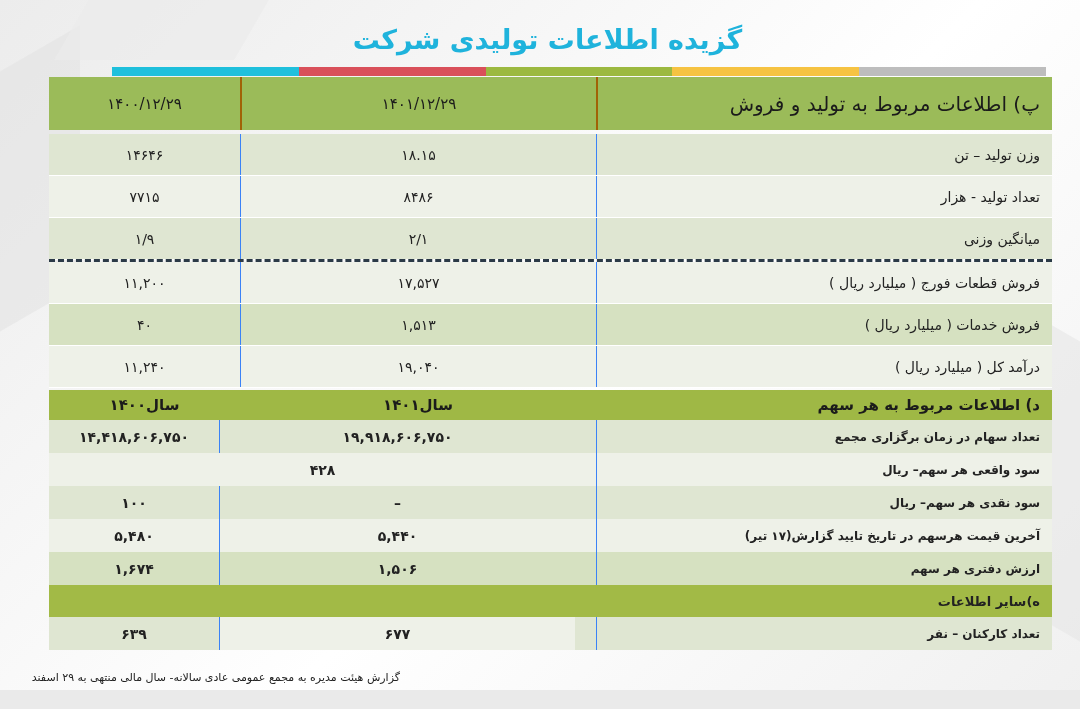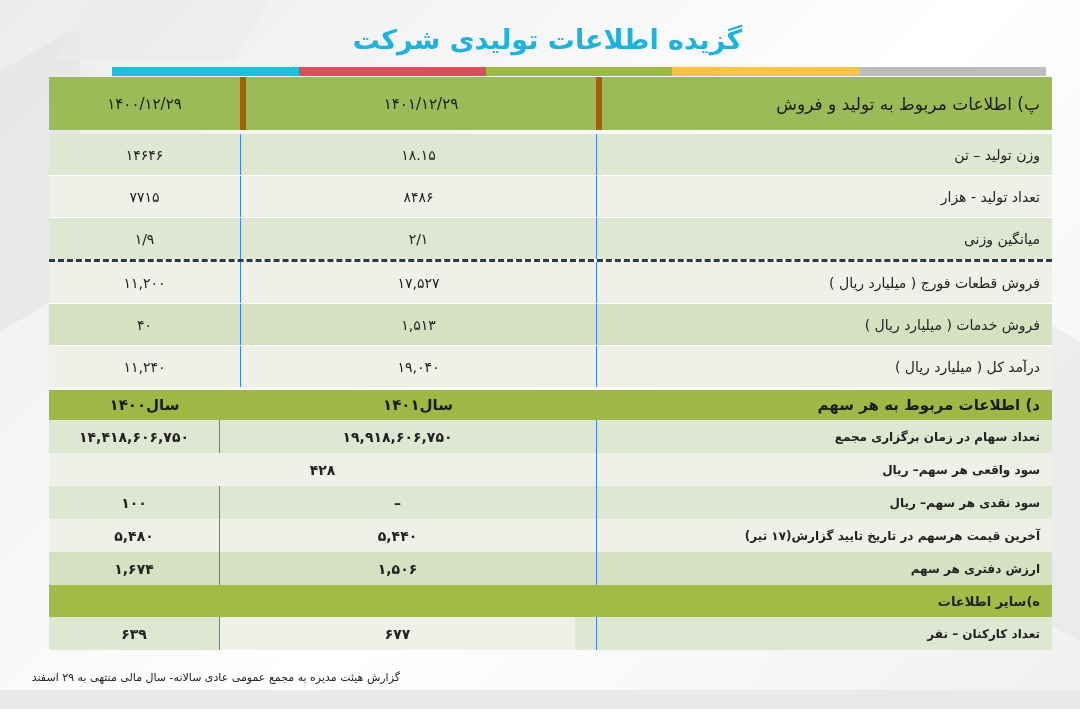--- a/index.html
+++ b/index.html
@@ -32,22 +32,22 @@
     .cell {
       display: flex; align-items: center; justify-content: center;
       font-size: 14px; color: #222;
       border-left: 1px solid #3b82f6;
     }
     .cell.label { width: 456px; justify-content: flex-start; padding-right: 12px; }
     .cell.v1 { width: 356px; }
     .cell.v2 { flex: 1; border-left: none; }
 
     .hdr { background: #9bbb59; height: 53px; margin-bottom: 4px; }
-    .hdr .cell { font-size: 15px; color: #1b1b1b; border-left: 6px solid #a16207; }
-    .hdr .cell.label { font-size: 17px; padding-left: 16px; }
+    .hdr .cell { font-size: 15px; color: #1b1b1b; border-left: 2px solid #a16207; }
+    .hdr .cell.label { font-size: 20px; padding-left: 16px; }
     .hdr .cell.v2 { border-left: none; }
 
     .r { height: 42px; border-bottom: 1px solid #ffffff; }
     .shade-a { background: #dfe6d2; }
     .shade-b { background: #eef1e8; }
     .shade-c { background: #d6e1c1; }
 
     .dashed { height: 0; border-top: 3px dashed #2b3a47; margin: -1px 0 0 0; position: relative; }
     .hdr2 { background: #9fb845; height: 30px; margin-top: 2px; }
     .hdr2 .cell { font-weight: bold; font-size: 15px; color: #1b1b1b; border-left: none; }

